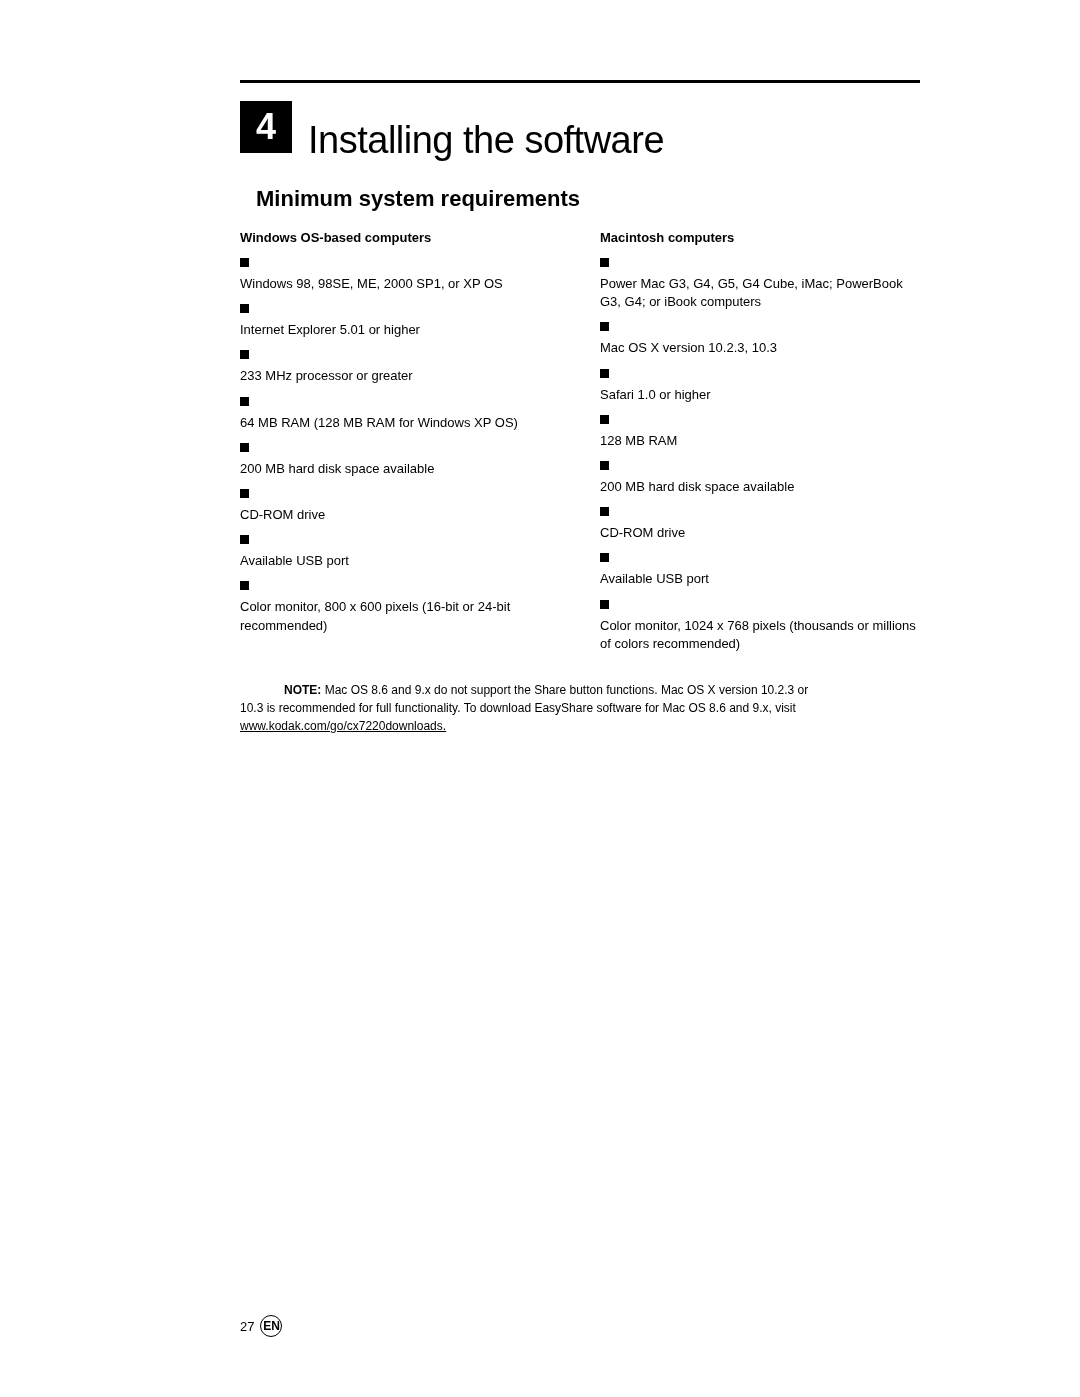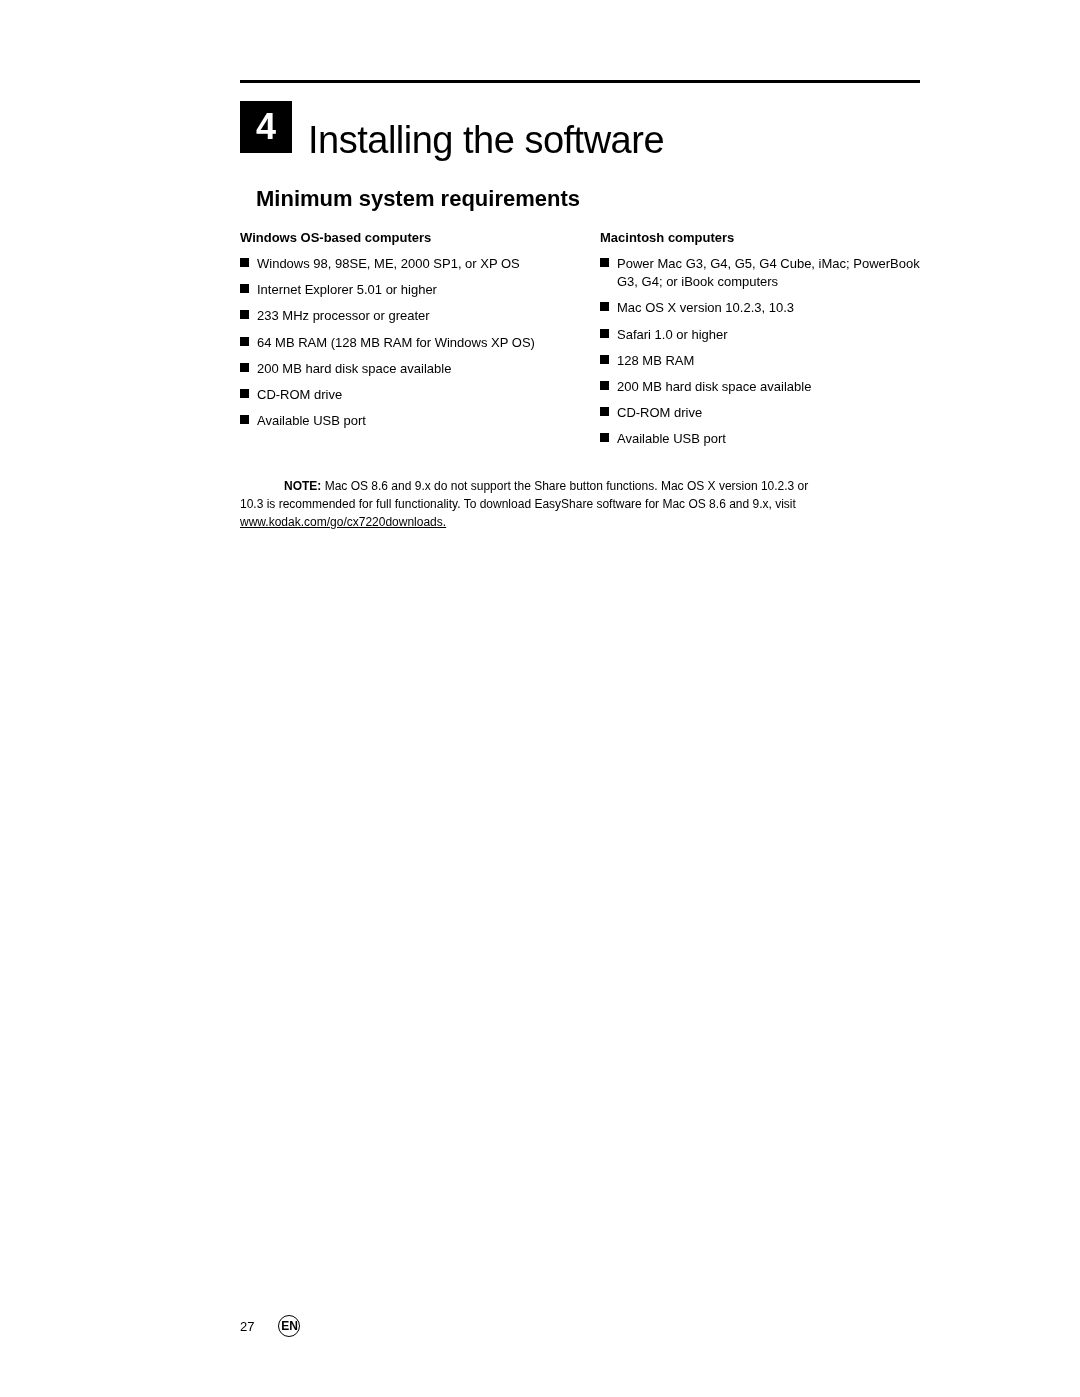--- a/index.html
+++ b/index.html
@@ -89,20 +89,21 @@
       margin: 0;
     }
 
     .bullet-list li {
       display: flex;
       align-items: flex-start;
       gap: 8px;
       margin-bottom: 8px;
       font-size: 13px;
       line-height: 1.4;
+      flex-direction: column;
     }
 
     .bullet-square {
       display: inline-block;
       width: 9px;
       height: 9px;
       background: #000000;
       flex-shrink: 0;
       margin-top: 3px;
     }
@@ -124,21 +125,21 @@
       color: #000000;
       text-decoration: underline;
     }
 
     .page-footer {
       position: absolute;
       bottom: 60px;
       left: 240px;
       display: flex;
       align-items: center;
-      gap: 24px;
+      gap: 6px;
       font-size: 13px;
     }
 
     .page-number {
       font-size: 13px;
     }
 
     .en-badge {
       border: 1.5px solid #000000;
       border-radius: 50%;
@@ -189,20 +190,24 @@
           <span>200 MB hard disk space available</span>
         </li>
         <li>
           <span class="bullet-square"></span>
           <span>CD-ROM drive</span>
         </li>
         <li>
           <span class="bullet-square"></span>
           <span>Available USB port</span>
         </li>
+        <li>
+          <span class="bullet-square"></span>
+          <span>Color monitor, 800 x 600 pixels (16-bit or 24-bit recommended)</span>
+        </li>
       </ul>
     </div>
 
     <div class="column">
       <div class="column-header">Macintosh computers</div>
       <ul class="bullet-list">
         <li>
           <span class="bullet-square"></span>
           <span>Power Mac G3, G4, G5, G4 Cube, iMac; PowerBook G3, G4; or iBook computers</span>
         </li>
@@ -223,20 +228,24 @@
           <span>200 MB hard disk space available</span>
         </li>
         <li>
           <span class="bullet-square"></span>
           <span>CD-ROM drive</span>
         </li>
         <li>
           <span class="bullet-square"></span>
           <span>Available USB port</span>
         </li>
+        <li>
+          <span class="bullet-square"></span>
+          <span>Color monitor, 1024 x 768 pixels (thousands or millions of colors recommended)</span>
+        </li>
       </ul>
     </div>
 
   </div>
 
   <div class="note-section">
     <span class="note-label">NOTE:</span><span>  Mac OS 8.6 and 9.x do not support the Share button functions. Mac OS X version 10.2.3 or 10.3 is recommended for full functionality. To download EasyShare software for Mac OS 8.6 and 9.x, visit </span><a class="note-link" href="#">www.kodak.com/go/cx7220downloads.</a>
   </div>
 
   <div class="page-footer">

